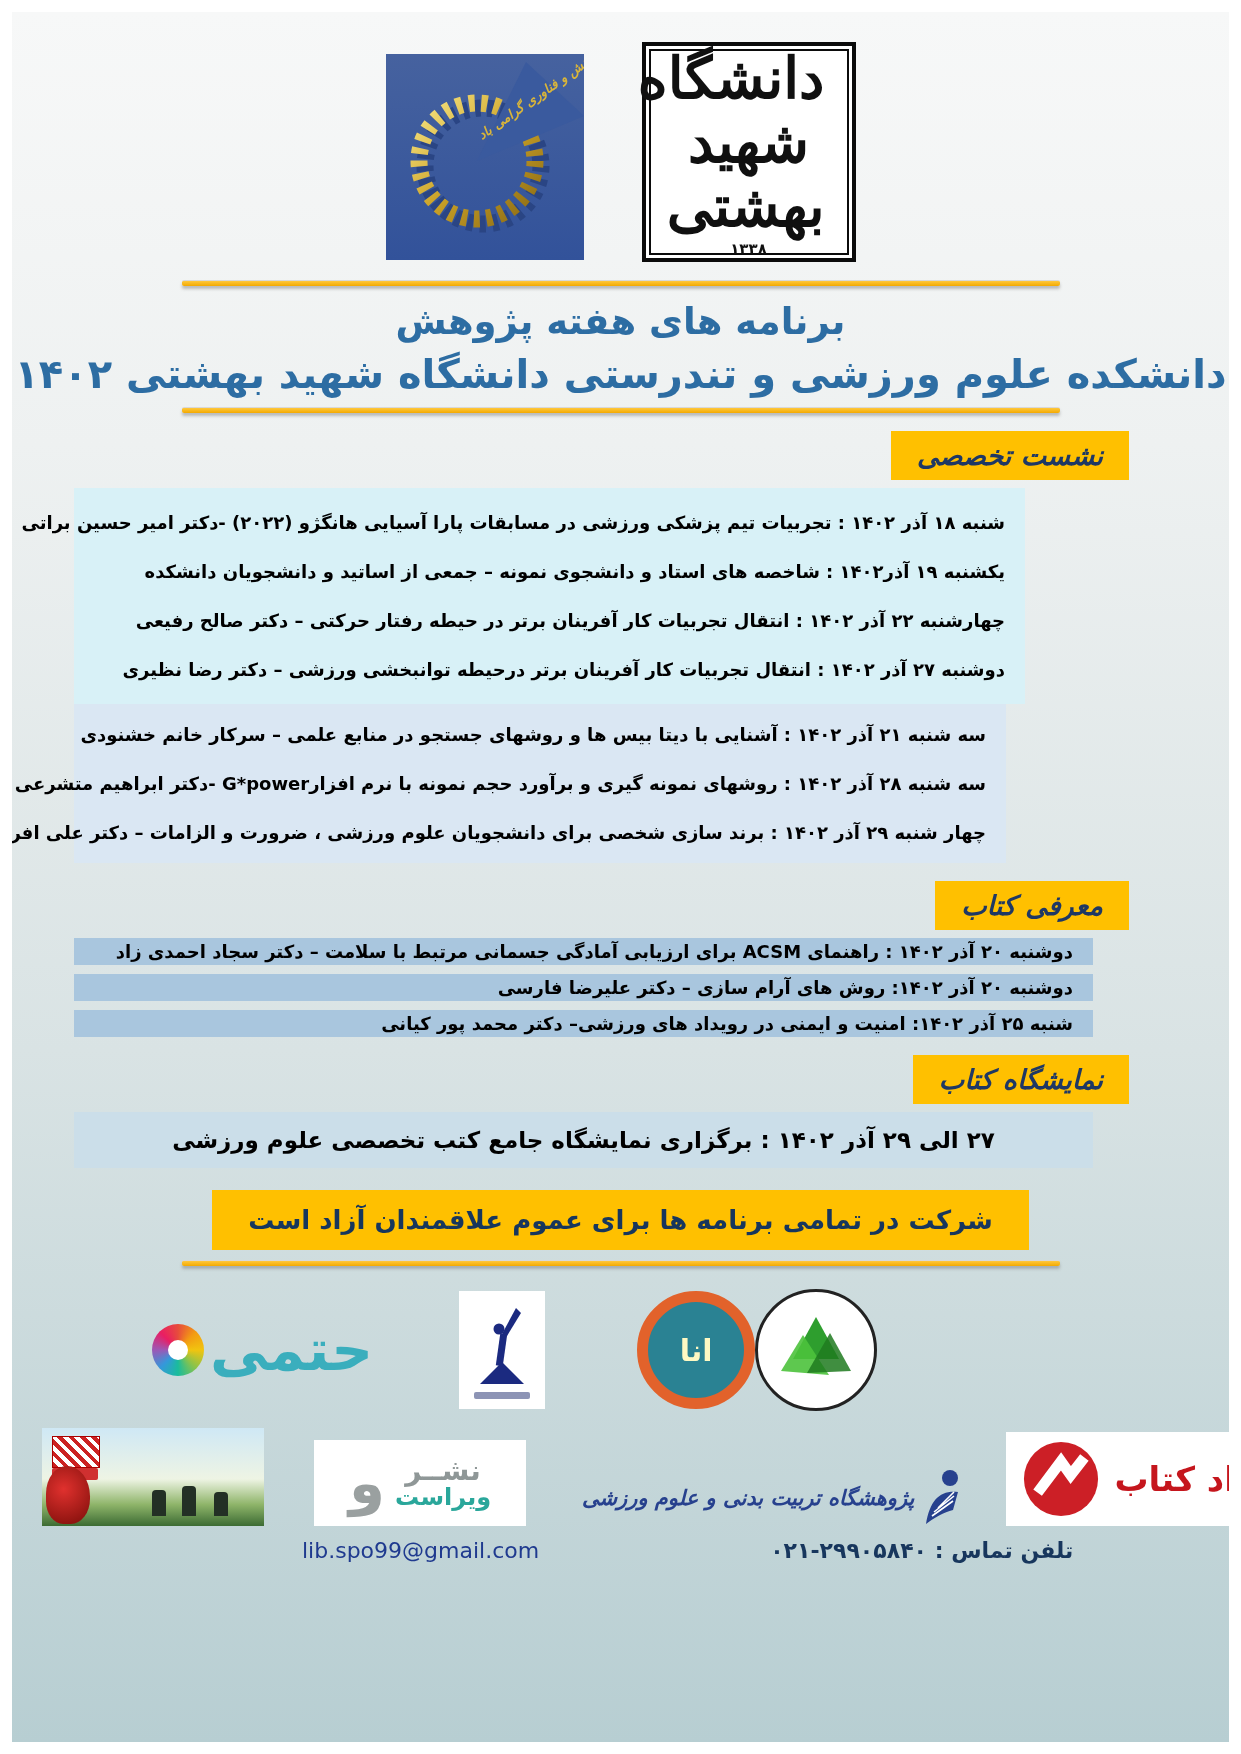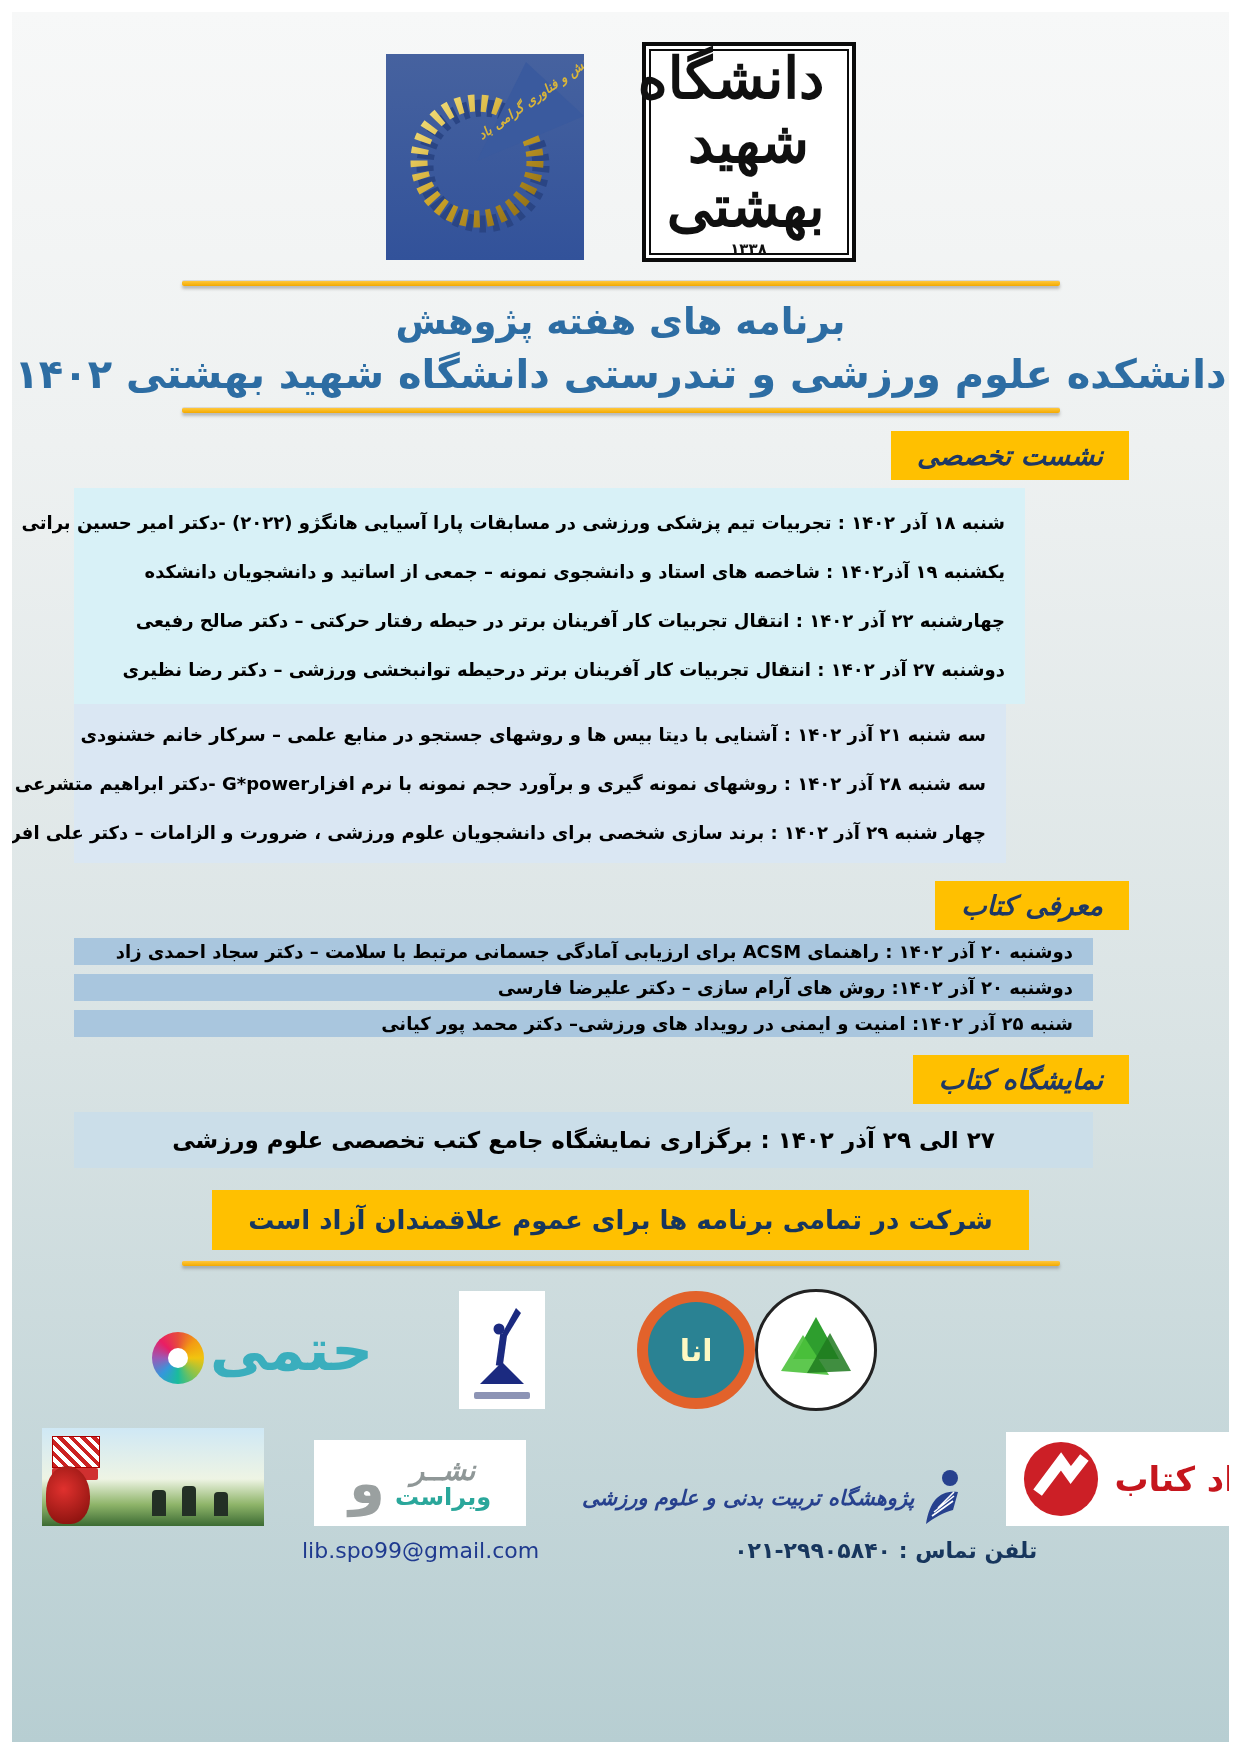--- a/index.html
+++ b/index.html
@@ -36,21 +36,21 @@
   .row{direction:rtl;text-align:right;font-weight:bold;font-size:18px;color:#000;
         padding:14px 20px;white-space:nowrap;}
   .box3 .row{padding:3px 20px;}
   .row-center{direction:rtl;text-align:center;font-weight:bold;font-size:23px;color:#000;padding:15px 10px;}
 
   .notice{display:table;margin:22px auto 0;background:#ffc000;color:#17365d;font-weight:bold;
         font-size:26px;padding:15px 36px;direction:rtl;}
 
   
   .logo-row1{display:flex;align-items:center;margin:22px 60px 0 70px;height:124px;}
-  .hatmi{display:flex;align-items:flex-end;margin-left:70px;}
+  .hatmi{display:flex;align-items:center;margin-left:70px;}
   .pinwheel{width:52px;height:52px;border-radius:50%;position:relative;flex:0 0 auto;
         background:conic-gradient(#e74c3c,#f39c12,#f1c40f,#8bc34a,#1abc9c,#3498db,#9b59b6,#e91e63,#e74c3c);}
   .pinwheel .hub{position:absolute;left:30%;top:30%;width:40%;height:40%;background:#fff;border-radius:50%;}
   .hatmi-text{color:#3aaebd;font-size:58px;font-weight:bold;margin-left:6px;letter-spacing:-2px;direction:rtl;}
   .emblem{width:86px;height:118px;background:#fff;margin-left:86px;display:flex;flex-direction:column;
         align-items:center;justify-content:center;}
   .emblem .caption-smudge{width:56px;height:7px;background:#8d94b5;margin-top:4px;border-radius:2px;}
   .ana{width:118px;height:118px;border-radius:50%;background:#2a8293;border:11px solid #e2622b;
         box-sizing:border-box;display:flex;align-items:center;justify-content:center;margin-left:92px;}
   .ana-text{color:#fef9c3;font-weight:bold;font-size:30px;direction:rtl;}
@@ -63,31 +63,31 @@
   .banner .badge{position:absolute;left:10px;top:8px;width:46px;height:30px;
         background:repeating-linear-gradient(45deg,#cc2222 0 4px,#ffffff 4px 8px);border:1px solid #a00;}
   .banner .badge-bar{position:absolute;left:10px;top:40px;width:46px;height:12px;background:#d03030;border-radius:2px;}
   .banner .rose{position:absolute;left:4px;bottom:2px;width:44px;height:58px;border-radius:55% 60% 50% 45%;
         background:radial-gradient(circle at 40% 40%,#e0312e 0%,#8f1410 80%);}
   .banner .sil{position:absolute;bottom:10px;width:14px;height:26px;background:#233025;border-radius:4px 4px 0 0;}
   .banner .s1{left:110px;} .banner .s2{left:140px;height:30px;} .banner .s3{left:172px;height:24px;}
   .virast{width:212px;height:86px;background:#fff;margin-left:50px;display:flex;align-items:center;
         justify-content:center;gap:10px;flex:0 0 auto;}
   .vtext{display:flex;flex-direction:column;align-items:center;direction:rtl;line-height:1.05;}
-  .v1{color:#8f9797;font-size:28px;font-weight:bold;font-style:italic;}
+  .v1{color:#8f9797;font-size:28px;font-weight:bold;}
   .v2{color:#2aa79b;font-size:24px;font-weight:bold;}
   .vmark{color:#9aa0a0;font-size:58px;font-weight:bold;line-height:0.9;}
   .institute{display:flex;align-items:center;margin-left:56px;direction:rtl;gap:6px;flex:0 0 auto;}
   .inst-text{color:#27418e;font-size:21px;font-weight:bold;font-style:italic;white-space:nowrap;
         font-family:"DejaVu Serif",serif;}
   .bamdad{display:flex;align-items:center;direction:rtl;background:#fff;padding:8px 16px;
         margin-left:42px;gap:14px;flex:0 0 auto;}
   .bamdad-text{color:#c5161d;font-size:34px;font-weight:bold;white-space:nowrap;}
 
-  .footer{display:flex;align-items:center;margin-top:12px;}
+  .footer{display:flex;align-items:center;margin-top:12px;gap:36px;}
   .email{margin-left:290px;color:#1f3a8f;font-size:22px;}
   .phone{margin-left:195px;color:#17365d;font-size:22px;font-weight:bold;direction:rtl;}
 </style>
 </head>
 <body>
 
 <div class="page">
   <div class="inner">
 
     <div class="top-logos">

